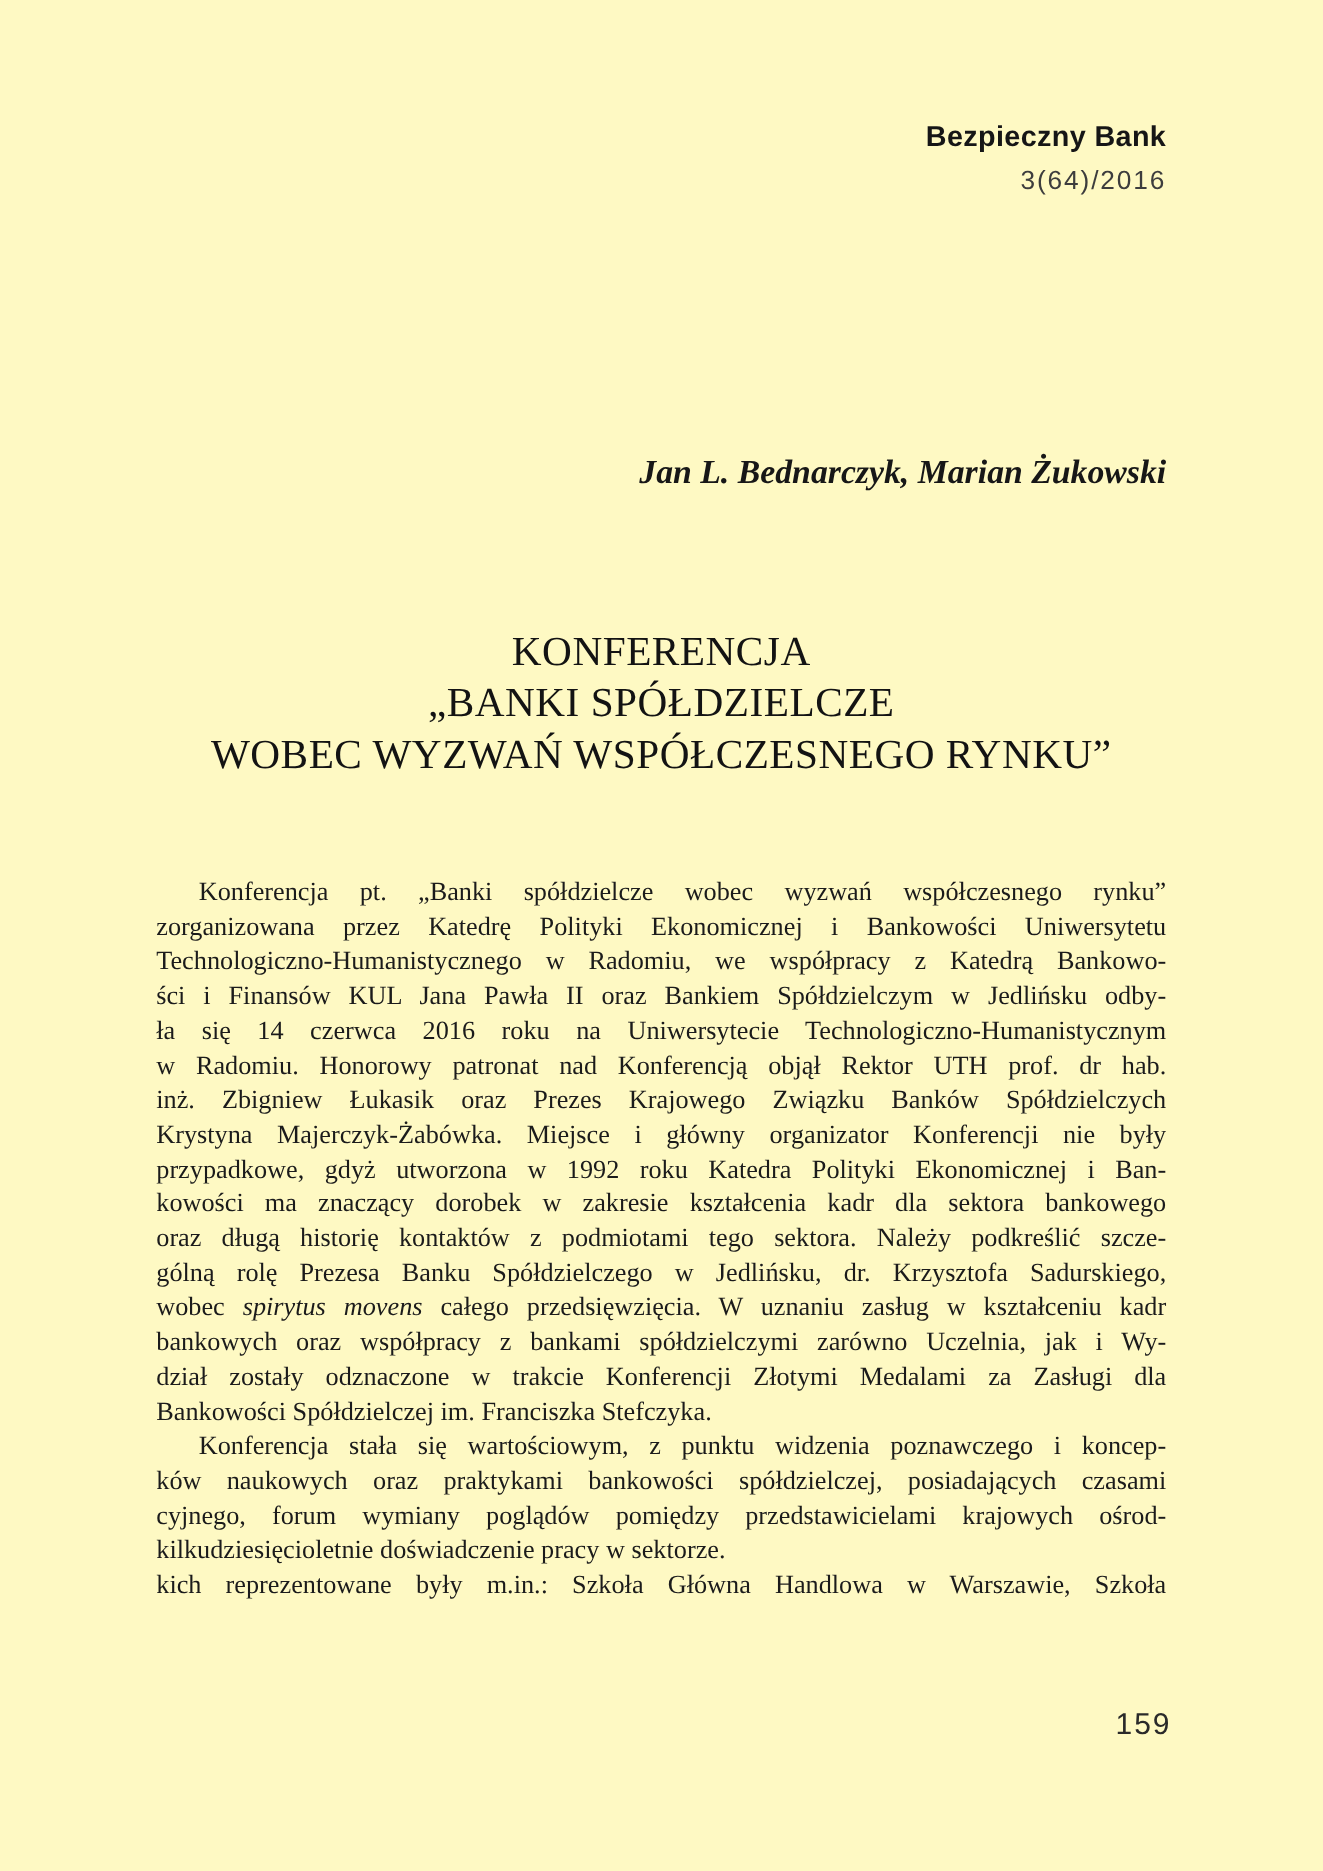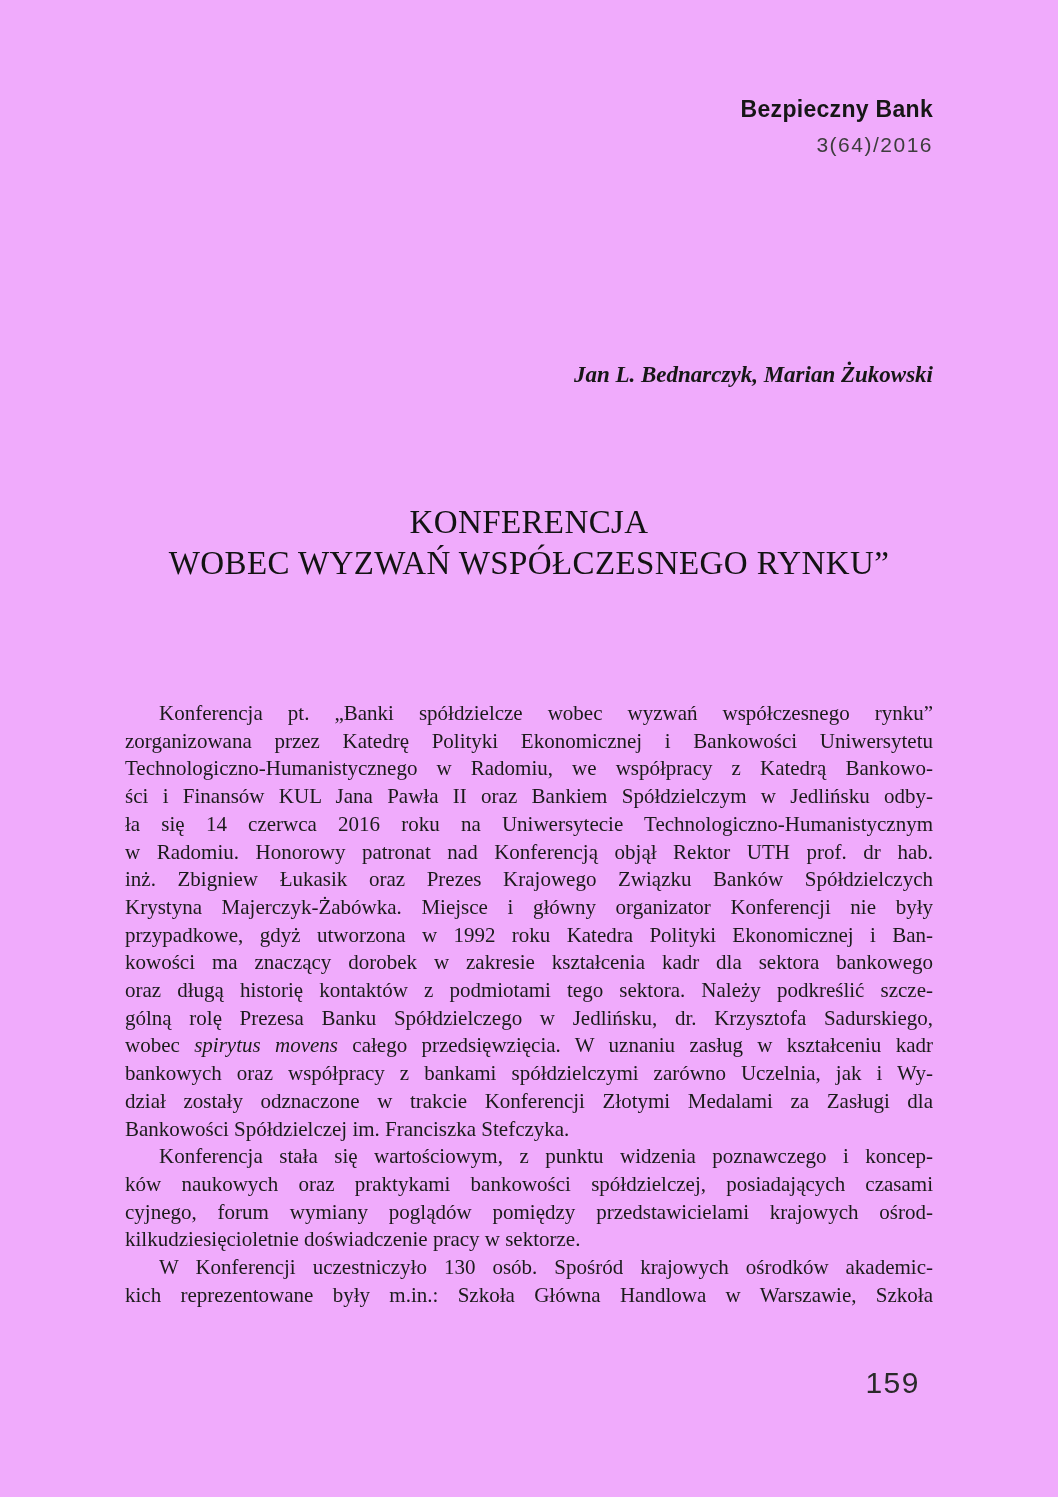--- a/index.html
+++ b/index.html
@@ -4,21 +4,21 @@
 <style>
   html, body {
     margin: 0;
     padding: 0;
     background: #ffffff;
   }
   .page {
     position: relative;
     width: 1058px;
     height: 1497px;
-    background: #f0abfc;
+    background: #fef9c3;
     font-family: "Liberation Serif", serif;
     color: #1b1b1b;
     overflow: hidden;
   }
   .journal-header {
     position: absolute;
     top: 96px;
     right: 125px;
     text-align: right;
     font-family: "Liberation Sans", sans-serif;
@@ -35,21 +35,21 @@
     font-weight: 300;
     letter-spacing: 1.5px;
     color: #3d3d3d;
   }
   .authors {
     position: absolute;
     top: 362px;
     right: 125px;
     font-style: italic;
     font-weight: 700;
-    font-size: 23px;
+    font-size: 27px;
     color: #171717;
     white-space: nowrap;
   }
   .title {
     position: absolute;
     top: 502px;
     left: 0;
     width: 100%;
     margin: 0;
     text-align: center;
@@ -77,42 +77,43 @@
   }
   .line.indent {
     text-indent: 34px;
   }
   .italic {
     font-style: italic;
   }
   .page-number {
     position: absolute;
     top: 1366px;
-    right: 138px;
+    right: 121px;
     font-family: "Liberation Sans", sans-serif;
     font-weight: 300;
-    font-size: 30px;
+    font-size: 24px;
     letter-spacing: 1.5px;
     color: #2a2a2a;
   }
 </style>
 </head>
 <body>
 
 <div class="page">
 
   <header class="journal-header">
     <div class="journal-name">Bezpieczny Bank</div>
     <div class="journal-issue">3(64)/2016</div>
   </header>
 
   <div class="authors">Jan L. Bednarczyk, Marian Żukowski</div>
 
   <h1 class="title">
     <div class="title-line">KONFERENCJA</div>
+    <div class="title-line">„BANKI SPÓŁDZIELCZE</div>
     <div class="title-line">WOBEC WYZWAŃ WSPÓŁCZESNEGO RYNKU”</div>
   </h1>
 
   <main class="body-text">
       <div class="paragraph">
         <div class="line indent"><span>Konferencja pt. „Banki spółdzielcze wobec wyzwań współczesnego rynku”</span></div>
         <div class="line"><span>zorganizowana przez Katedrę Polityki Ekonomicznej i Bankowości Uniwersytetu</span></div>
         <div class="line"><span>Technologiczno-Humanistycznego w Radomiu, we współpracy z Katedrą Bankowo-</span></div>
         <div class="line"><span>ści i Finansów KUL Jana Pawła II oraz Bankiem Spółdzielczym w Jedlińsku odby-</span></div>
         <div class="line"><span>ła się 14 czerwca 2016 roku na Uniwersytecie Technologiczno-Humanistycznym</span></div>
@@ -128,20 +129,19 @@
         <div class="line"><span>dział zostały odznaczone w trakcie Konferencji Złotymi Medalami za Zasługi dla</span></div>
         <div class="line last"><span>Bankowości Spółdzielczej im. Franciszka Stefczyka.</span></div>
       </div>
       <div class="paragraph">
         <div class="line indent"><span>Konferencja stała się wartościowym, z punktu widzenia poznawczego i koncep-</span></div>
         <div class="line"><span>ków naukowych oraz praktykami bankowości spółdzielczej, posiadających czasami</span></div>
         <div class="line"><span>cyjnego, forum wymiany poglądów pomiędzy przedstawicielami krajowych ośrod-</span></div>
         <div class="line last"><span>kilkudziesięcioletnie doświadczenie pracy w sektorze.</span></div>
       </div>
       <div class="paragraph">
-        <div class="line indent"><span>W Konferencji uczestniczyło 130 osób. Spośród krajowych ośrodków akademic-</span></div>
         <div class="line"><span>kich reprezentowane były m.in.: Szkoła Główna Handlowa w Warszawie, Szkoła</span></div>
       </div>
     </main>
 
   <div class="page-number">159</div>
 
 </div>
 
 </body></html>

